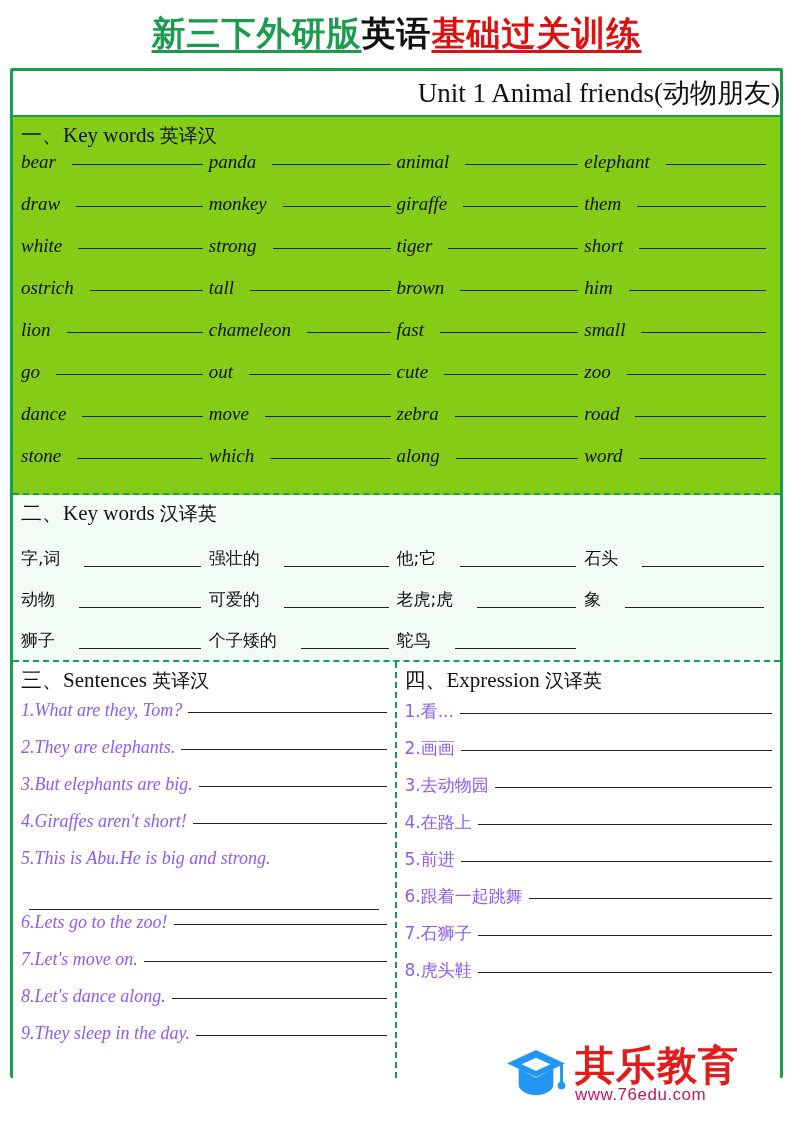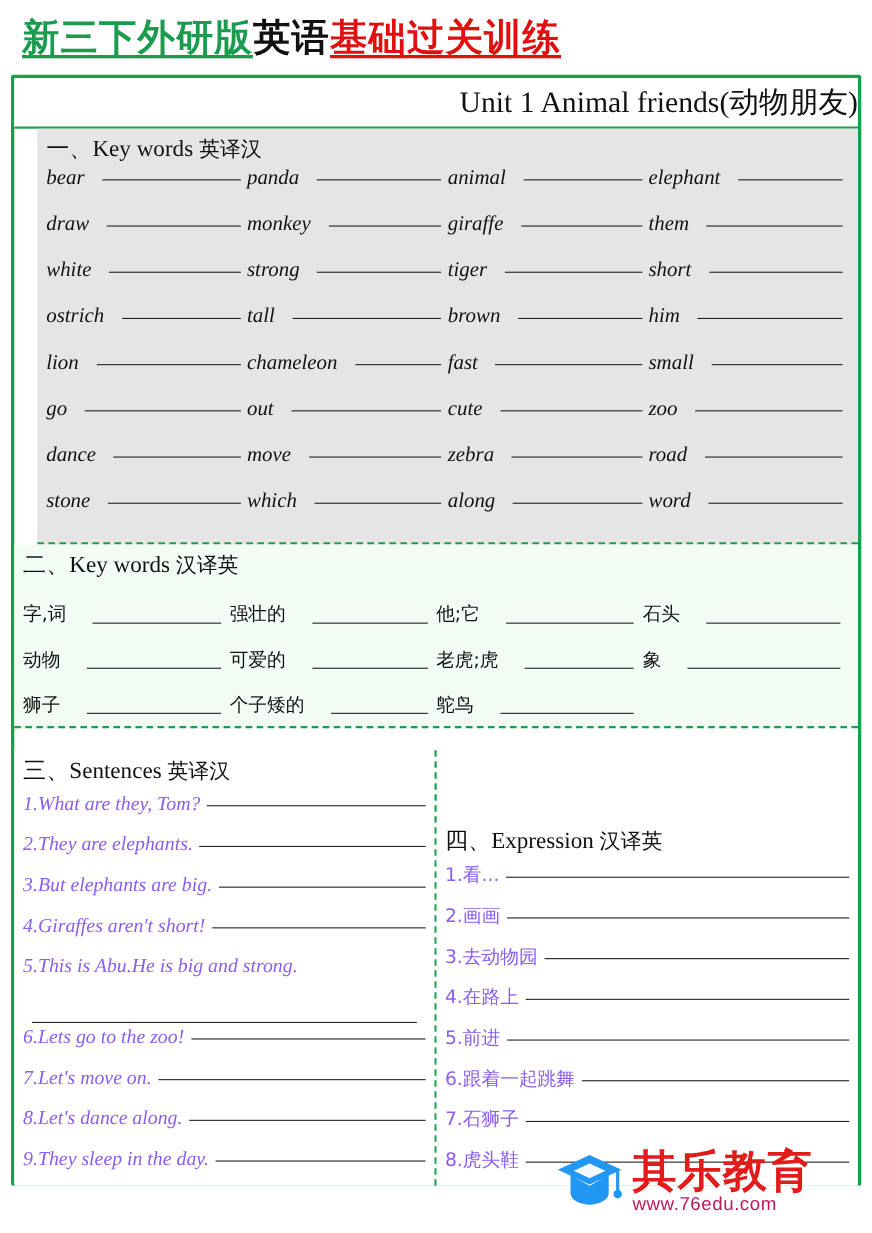--- a/index.html
+++ b/index.html
@@ -16,21 +16,21 @@
     overflow: hidden;
   }
 
   
   .banner {
     position: absolute;
     top: 6px; left: 20px; right: 20px;
     height: 56px;
     display: flex;
     align-items: center;
-    justify-content: flex-start;
+    justify-content: center;
     white-space: nowrap;
   }
   .banner span {
     font-family: "DejaVu Sans", sans-serif;
     font-size: 34px;
     font-weight: bold;
     letter-spacing: 1px;
   }
   .b-green { color: #1a9b4e; text-decoration: underline; text-decoration-color: #1a9b4e; text-underline-offset: 5px; }
   .b-black { color: #111111; }
@@ -64,23 +64,22 @@
     font-family: "Liberation Serif", serif;
     font-size: 21px;
     color: #111;
     padding: 4px 8px 2px 8px;
   }
   .sec-head .cn { font-family: "DejaVu Sans", sans-serif; font-size: 19px; }
 
   
   .sec1 {
     border-bottom: 2px dashed #17a04c;
-    background: #e5e5e5;
+    background: #84cc16;
     padding-bottom: 4px;
-    margin-left: 21px;
   }
   .wordgrid {
     display: grid;
     grid-template-columns: repeat(4, 1fr);
     row-gap: 0px;
     padding: 0 8px 2px 8px;
   }
   .wcell {
     display: flex;
     align-items: baseline;
@@ -132,21 +131,20 @@
     min-width: 22px;
     border-bottom: 1.5px solid #222;
     height: 1px;
     transform: translateY(-3px);
   }
 
   
   .bottom {
     display: flex;
     height: 416px;
-    align-items: flex-end;
   }
   .col-left {
     width: 50%;
     border-right: 2px dashed #17a04c;
     background: #ffffff;
     display: flex; flex-direction: column;
   }
   .col-right {
     width: 50%;
     background: #ffffff;

